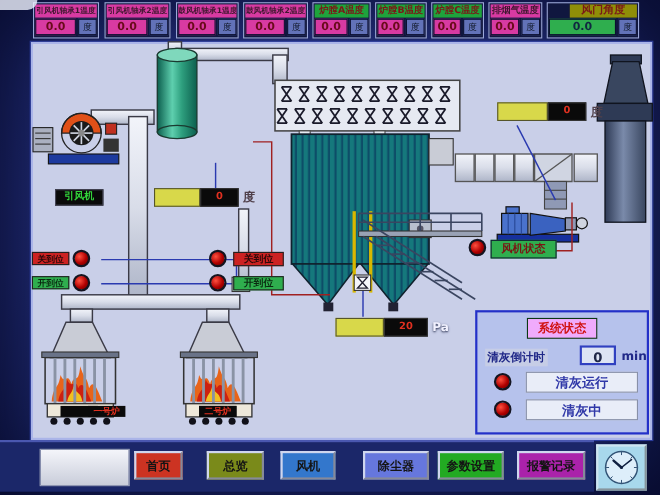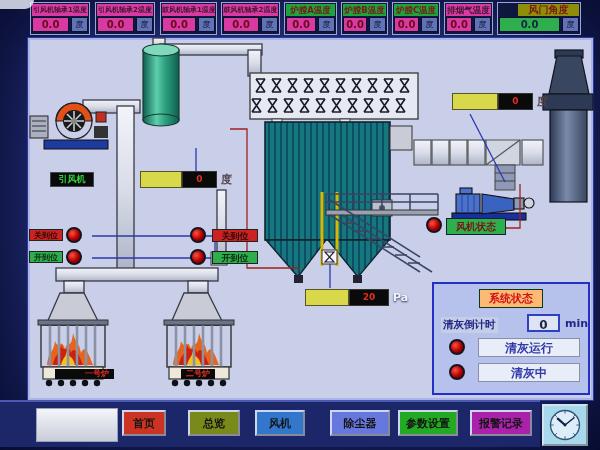--- a/index.html
+++ b/index.html
@@ -43,21 +43,21 @@
     background:radial-gradient(circle at 35% 35%, #ff5040 0%, #b00000 55%, #5a0000 100%);}
   .blower-label{background:#0a0a0a;color:#32d43a;font-size:9px;font-weight:bold;text-align:center;
     line-height:12px;border:1px solid #445;}
   .furnace-label{background:#0a0a0a;color:#e03020;font-size:8px;font-weight:bold;text-align:center;
     line-height:10px;}
   .fan-status{background:#2fae4e;color:#7a1414;font-size:10px;font-weight:bold;text-align:center;
     line-height:15px;border:1px solid #123;}
   
   .status-panel{left:432px;top:282px;width:158px;height:113px;background:#b6c2ec;
     border:2px solid #2330c8;box-sizing:border-box;}
-  .sp-title{position:absolute;left:50%;transform:translateX(-50%);top:5px;background:#fdba74;
+  .sp-title{position:absolute;left:50%;transform:translateX(-50%);top:5px;background:#f0abfc;
     color:#d01414;font-size:11px;font-weight:bold;padding:1px 9px;border:1px solid #0a3a14;
     white-space:nowrap;}
   .sp-cd-label{position:absolute;left:7px;top:33px;font-size:10.5px;font-weight:bold;color:#202888;
     background:#c6cde6;padding:1px 2px;}
   .sp-cd-value{position:absolute;left:93px;top:30px;width:33px;height:18px;background:#dde4f4;
     border:2px solid #3040c0;color:#202848;font-size:12px;font-weight:bold;text-align:center;
     line-height:18px;box-sizing:border-box;}
   .sp-cd-unit{position:absolute;left:131px;top:33px;font-size:11px;font-weight:bold;color:#202888;}
   .sp-lamp1{position:absolute;left:15px;top:55px;}
   .sp-lamp2{position:absolute;left:15px;top:80px;}

